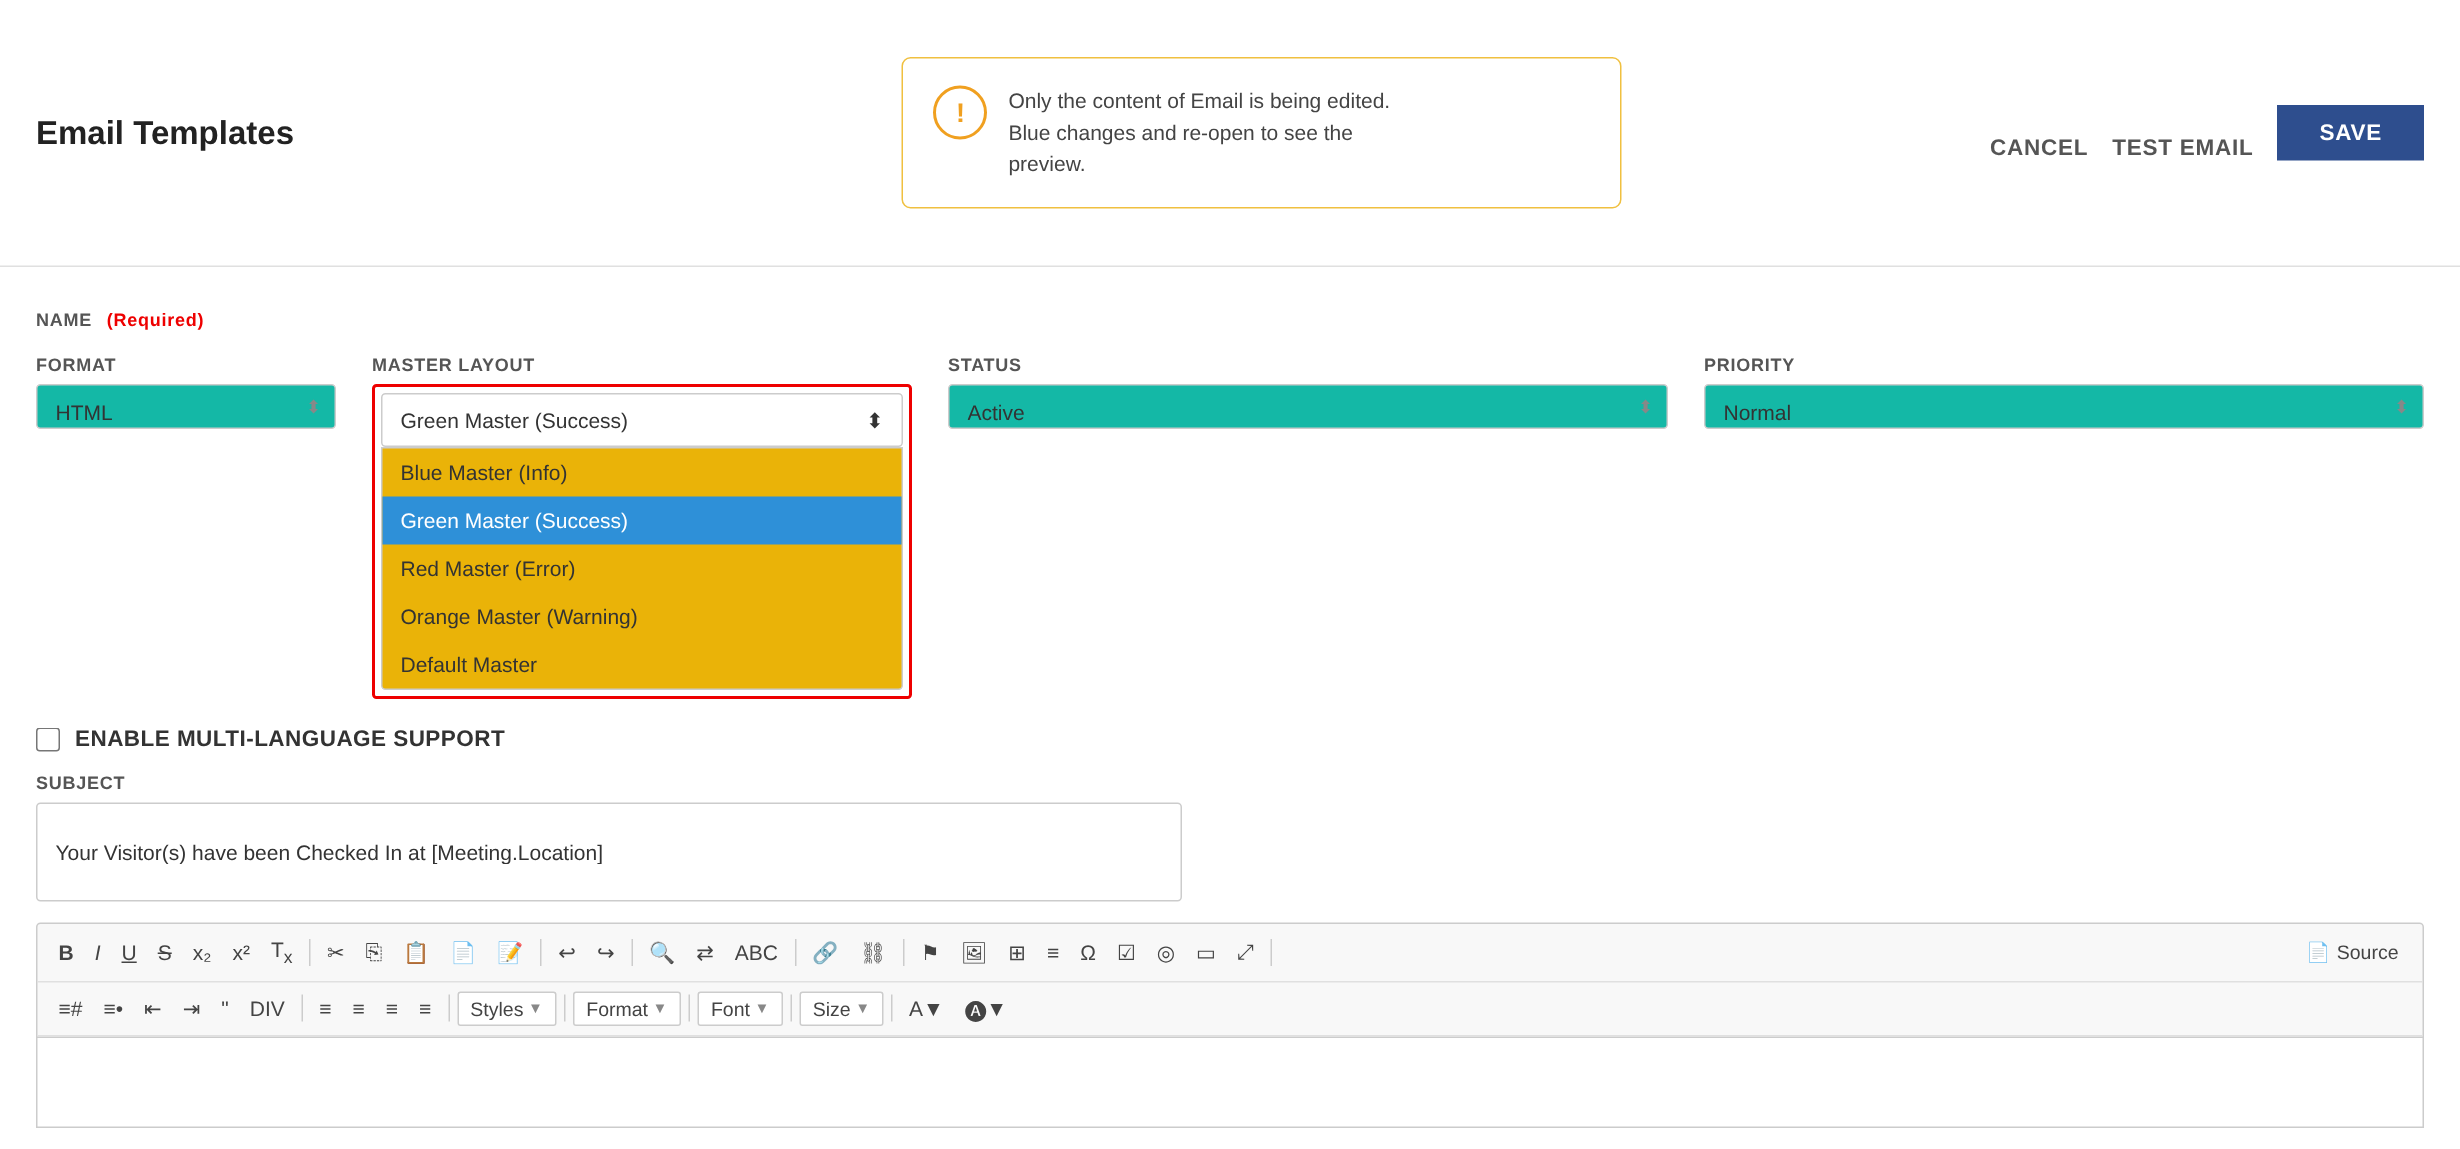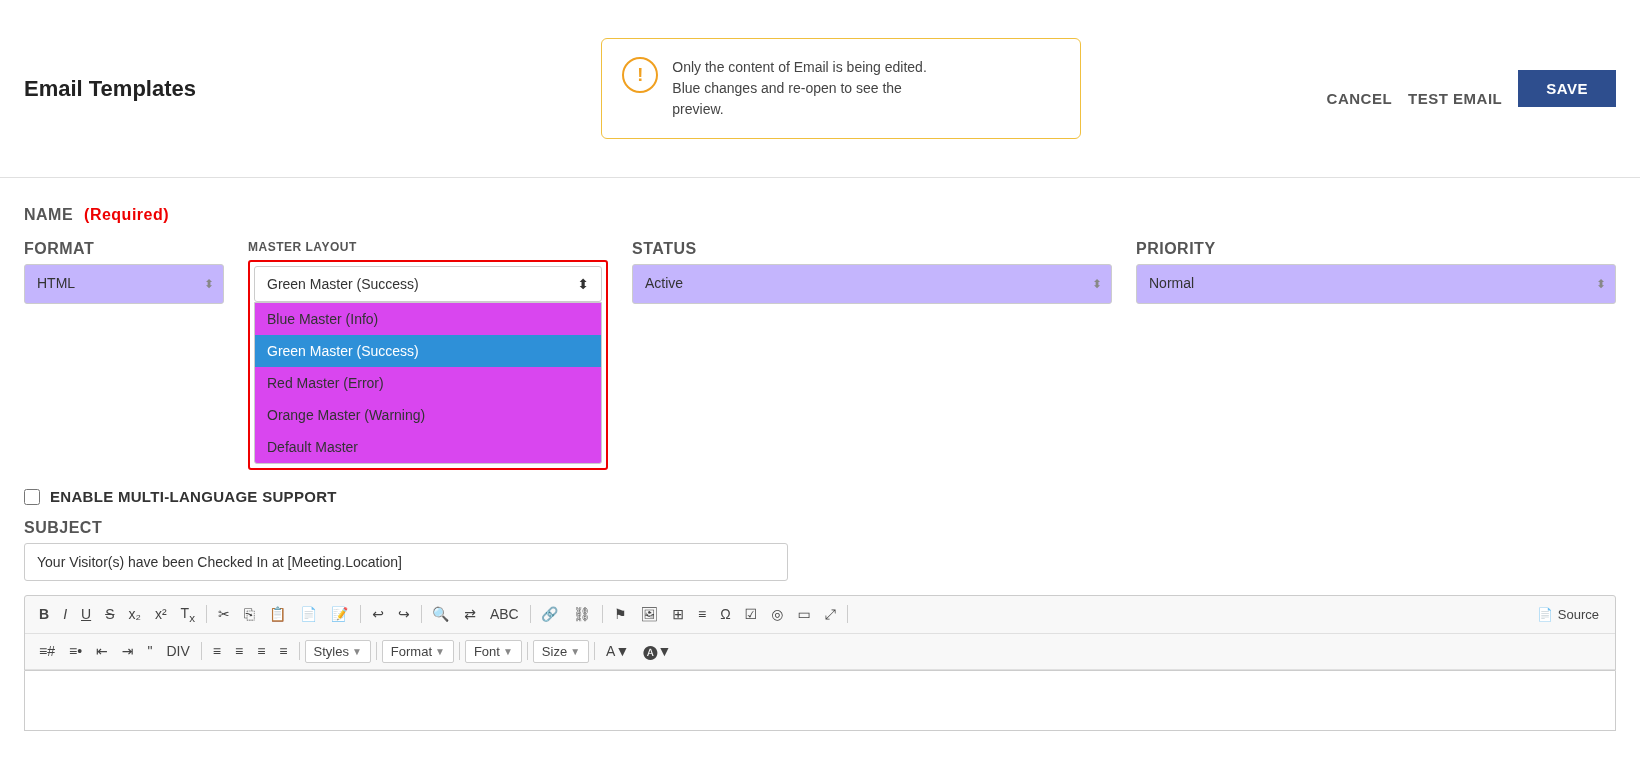--- a/index.html
+++ b/index.html
@@ -81,21 +81,21 @@
       font-size: 14px;
       color: #444;
       line-height: 1.5;
     }
 
     .form-area {
       padding: 10px 24px 0 24px;
     }
 
     .field-label {
-      font-size: 16px;
+      font-size: 12px;
       font-weight: 700;
       color: #555;
       letter-spacing: 0.5px;
       margin-bottom: 6px;
       text-transform: uppercase;
     }
     .field-label .required {
       color: #e00;
       font-weight: 700;
       margin-left: 6px;
@@ -125,25 +125,25 @@
 
     .select-wrapper {
       position: relative;
       display: inline-block;
       width: 100%;
     }
     .select-wrapper select {
       width: 100%;
       border: 1px solid #ccc;
       border-radius: 3px;
-      padding: 10px 36px 12px 12px;
+      padding: 10px 36px 2px 12px;
       font-size: 14px;
       color: #333;
       appearance: none;
-      background: #c4b5fd;
+      background: #14b8a6;
       cursor: pointer;
       outline: none;
     }
     .select-arrow {
       position: absolute;
       right: 10px;
       top: 50%;
       transform: translateY(-50%);
       pointer-events: none;
       color: #888;
@@ -176,21 +176,21 @@
       border-radius: 3px;
       padding: 9px 12px;
       font-size: 14px;
       color: #333;
       background: #fff;
       cursor: pointer;
     }
     .master-layout-dropdown {
       border: 1px solid #ccc;
       border-radius: 0 0 3px 3px;
-      background: #d946ef;
+      background: #eab308;
       margin-top: 0;
     }
     .dropdown-item {
       padding: 8px 12px;
       font-size: 14px;
       color: #333;
       cursor: pointer;
     }
     .dropdown-item.selected {
       background: #2e90d8;
@@ -215,21 +215,21 @@
       letter-spacing: 0.3px;
     }
 
     .subject-row {
       margin-top: 14px;
     }
     .subject-input {
       width: 48%;
       border: 1px solid #ccc;
       border-radius: 3px;
-      padding: 10px 12px;
+      padding: 24px 12px;
       font-size: 14px;
       color: #333;
       outline: none;
     }
 
     .toolbar {
       margin-top: 14px;
       border: 1px solid #ccc;
       border-radius: 3px 3px 0 0;
       background: #f8f8f8;

